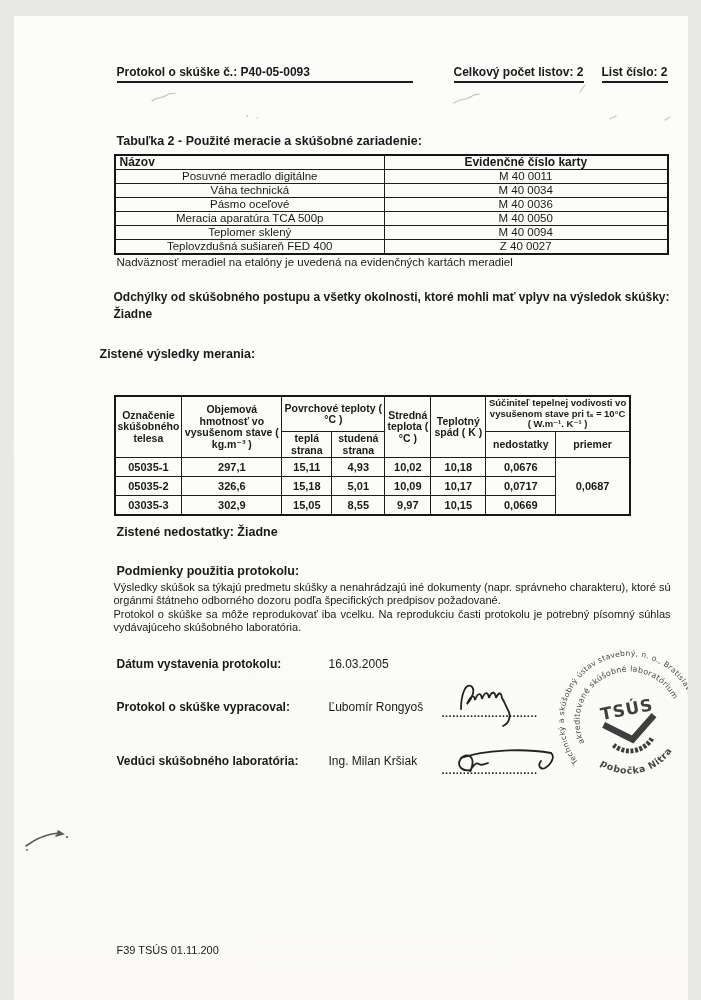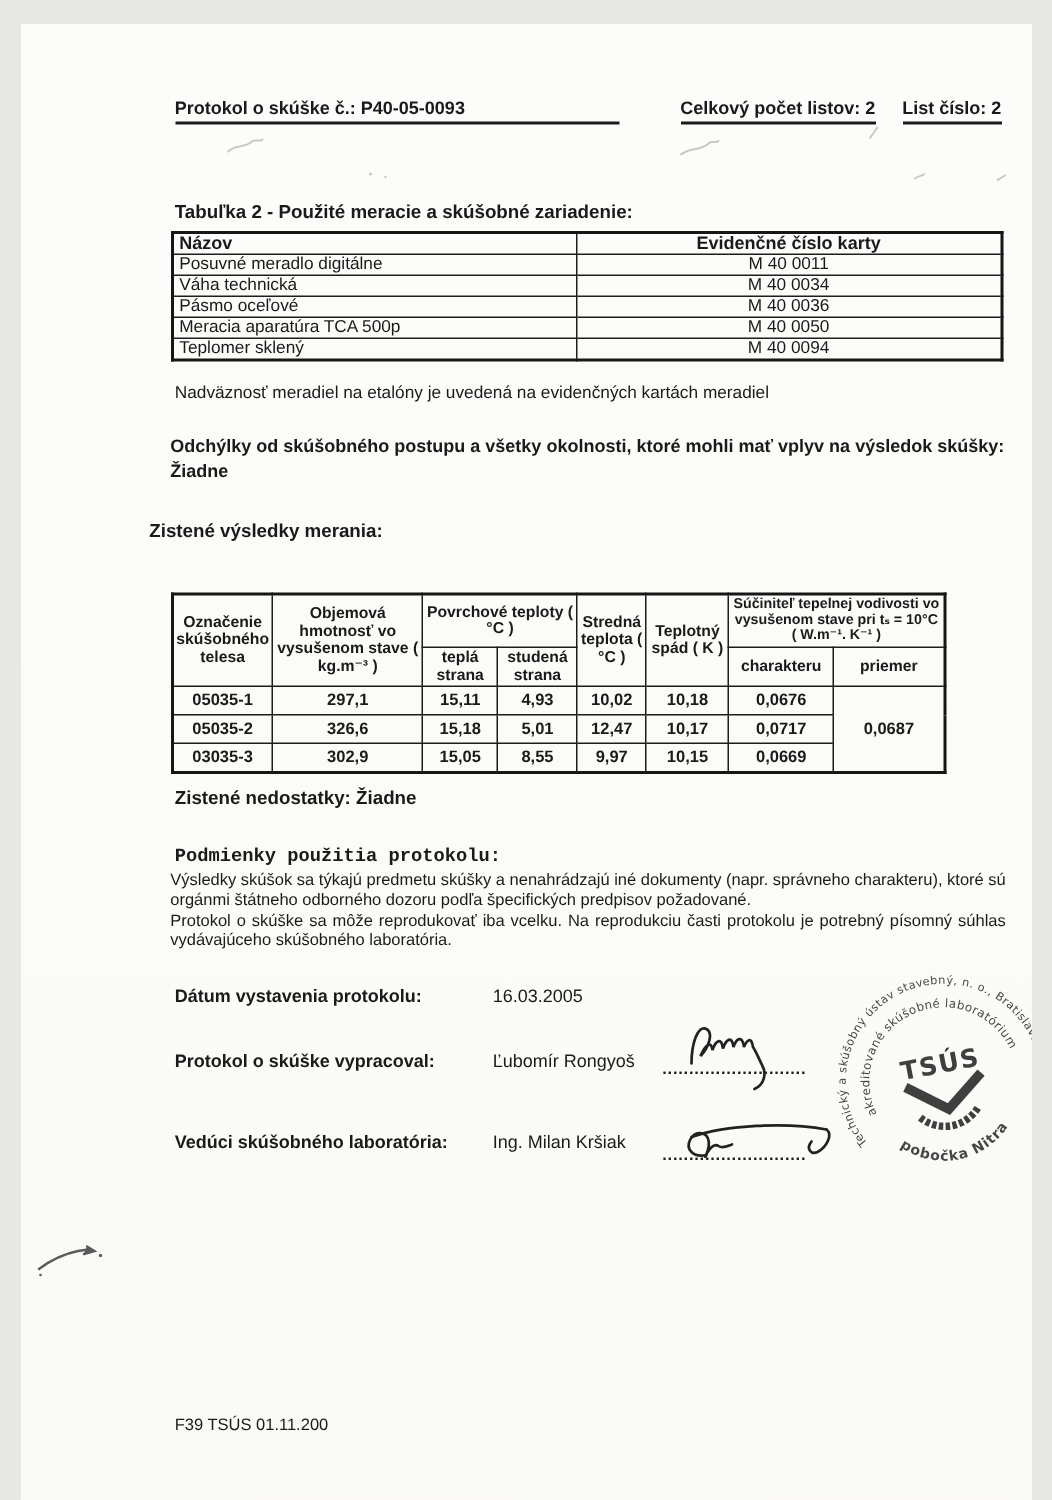--- a/index.html
+++ b/index.html
@@ -13,41 +13,41 @@
   .u-line { border-bottom:2px solid #1c1c1c; padding-bottom:2px; }
 
   
   #hdr-left  { left:103px; top:49px; width:296px; font-size:12px; font-weight:bold; }
   #hdr-mid   { left:440px; top:49px; font-size:12px; font-weight:bold; }
   #hdr-right { left:588px; top:49px; font-size:12px; font-weight:bold; }
 
   
   #t2-title { left:103px; top:118px; font-size:12.5px; font-weight:bold; }
   #t2 { left:100px; top:138px; width:553px; border-collapse:collapse; border:2px solid #161616; font-size:11.5px; table-layout:fixed; }
-  #t2 th, #t2 td { border:1.5px solid #1d1d1d; padding:0 4px; height:12.6px; line-height:13px; overflow:hidden; white-space:nowrap; }
+  #t2 th, #t2 td { border:1.5px solid #1d1d1d; padding:0 4px; height:12.6px; line-height:13px; overflow:hidden; white-space:nowrap;text-align:center; }
   #t2 th { text-align:left; font-size:12px; }
   #t2 .c { text-align:center; }
   #t2-note { left:103px; top:240px; font-size:11.5px; }
 
   #deviations { left:100px; top:273px; width:556px; font-size:12px; font-weight:bold; text-align:justify; line-height:17px; }
   #results-title { left:86px; top:331px; font-size:12.5px; font-weight:bold; }
 
   
   #t3-title { left:103px; top:359px; font-size:12.5px; font-weight:bold; }
   #t3-title .ul { border-bottom:1.5px solid #161616; padding-bottom:1px; }
   #t3 { left:100px; top:379px; border-collapse:collapse; border:2px solid #161616; table-layout:fixed; }
   #t3 th, #t3 td { border:1.5px solid #1d1d1d; text-align:center; vertical-align:middle; padding:1px 2px; overflow:hidden; }
   #t3 th { font-size:10.5px; line-height:11.5px; font-weight:bold; }
   #t3 th.small { font-size:9.5px; line-height:10.5px; }
   #t3 td { font-size:11px; font-weight:bold; height:16px; }
   #t3 tr.h1 th { height:32px; }
   #t3 tr.h2 th { height:22px; }
 
   #findings { left:103px; top:509px; font-size:12.5px; font-weight:bold; }
-  #cond-title { left:103px; top:548px; font-size:12.5px; font-weight:bold;font-family:Liberation Mono, monospace; }
+  #cond-title { left:103px; top:548px; font-size:12.5px; font-weight:bold; }
   #cond-p1 { left:100px; top:565px; width:557px; font-size:11px; line-height:13.3px; text-align:justify; }
   #cond-p2 { left:100px; top:592px; width:557px; font-size:11px; line-height:13.3px; text-align:justify; }
 
   
   .lbl { font-size:12px; font-weight:bold; }
   .val { font-size:12px; }
   #date-label   { left:103px; top:641px; }
   #date-value   { left:315px; top:641px; }
   #author-label { left:103px; top:684px; }
   #author-name  { left:315px; top:684px; }
@@ -99,20 +99,24 @@
       <td>Pásmo oceľové</td>
       <td class="c">M 40 0036</td>
     </tr>
     <tr>
       <td>Meracia aparatúra TCA 500p</td>
       <td class="c">M 40 0050</td>
     </tr>
     <tr>
       <td>Teplomer sklený</td>
       <td class="c">M 40 0094</td>
+    </tr>
+    <tr>
+      <td>Teplovzdušná sušiareň FED 400</td>
+      <td class="c">Z 40 0027</td>
     </tr>
   </tbody>
     </table>
   <div id="t2-note" class="abs">Nadväznosť meradiel na etalóny je uvedená na evidenčných kartách meradiel</div>
 
   <div id="deviations" class="abs">Odchýlky od skúšobného postupu a všetky okolnosti, ktoré mohli mať vplyv na výsledok skúšky: Žiadne</div>
   <div id="results-title" class="abs">Zistené výsledky merania:</div>
 
   <table id="t3" class="abs">
     <colgroup>
@@ -130,39 +134,39 @@
       <th rowspan="2">Označenie skúšobného telesa</th>
       <th rowspan="2">Objemová hmotnosť vo vysušenom stave ( kg.m⁻³ )</th>
       <th colspan="2">Povrchové teploty ( °C )</th>
       <th rowspan="2">Stredná teplota ( °C )</th>
       <th rowspan="2">Teplotný spád ( K )</th>
       <th colspan="2" class="small">Súčiniteľ tepelnej vodivosti vo vysušenom stave pri tₛ = 10°C ( W.m⁻¹. K⁻¹ )</th>
     </tr>
     <tr class="h2">
       <th>teplá strana</th>
       <th>studená strana</th>
-      <th>charakteru</th>
+      <th>nedostatky</th>
       <th>priemer</th>
     </tr>
     <tr>
       <td>05035-1</td>
       <td>297,1</td>
       <td>15,11</td>
       <td>4,93</td>
       <td>10,02</td>
       <td>10,18</td>
       <td>0,0676</td>
       <td rowspan="3">0,0687</td>
     </tr>
     <tr>
       <td>05035-2</td>
       <td>326,6</td>
       <td>15,18</td>
       <td>5,01</td>
-      <td>12,47</td>
+      <td>10,09</td>
       <td>10,17</td>
       <td>0,0717</td>
     </tr>
     <tr>
       <td>03035-3</td>
       <td>302,9</td>
       <td>15,05</td>
       <td>8,55</td>
       <td>9,97</td>
       <td>10,15</td>

